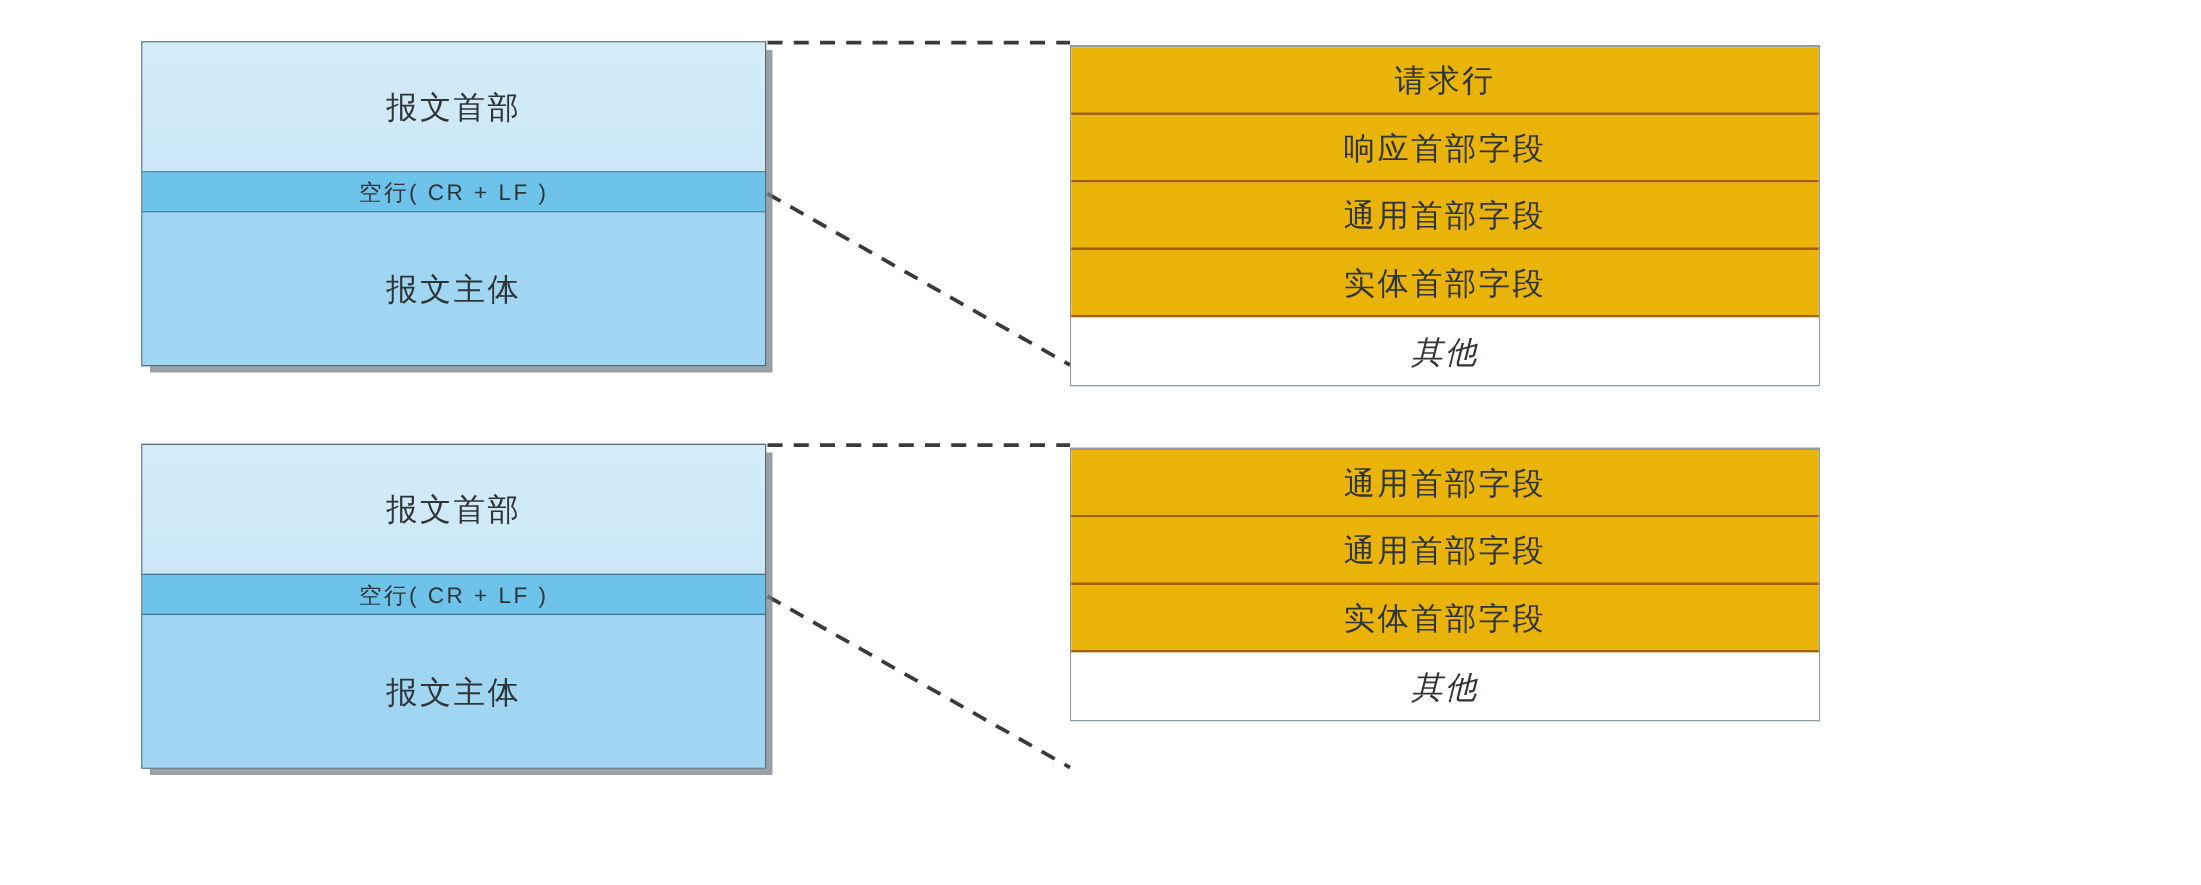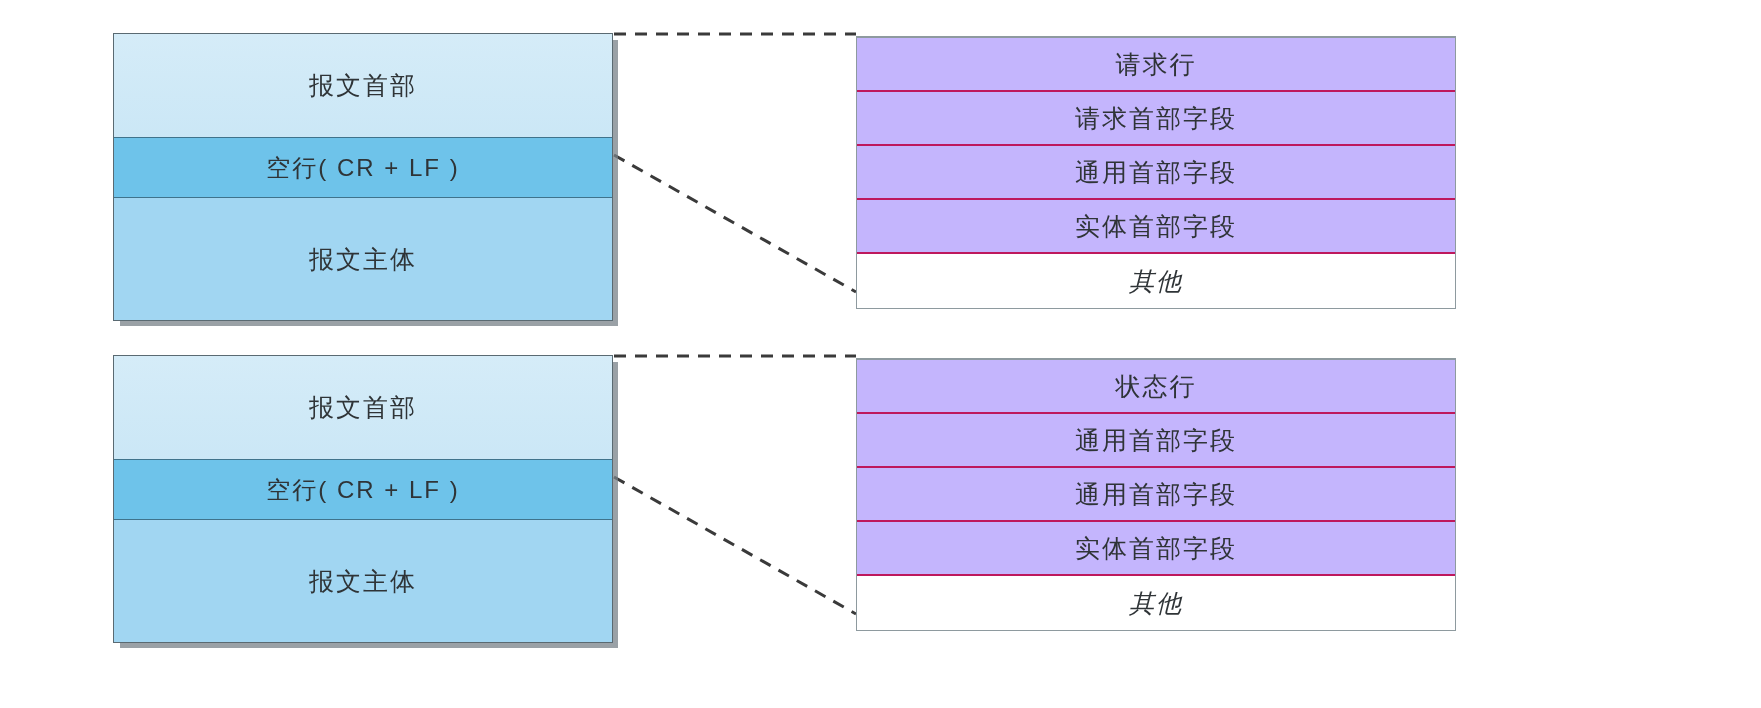--- a/index.html
+++ b/index.html
@@ -62,24 +62,24 @@
     letter-spacing: 2px;
     color: #2f3437;
     white-space: nowrap;
   }
   .seg-header {
     height: 104px;
     background: linear-gradient(180deg, #d5ecf8 0%, #cbe7f6 100%);
     border-bottom: 1.5px solid #3f738c;
   }
   .seg-blank {
-    height: 60px;
+    height: 32px;
     background: #6ec3ea;
     border-bottom: 1.5px solid #3f738c;
-    font-size: 24px;
+    font-size: 18px;
   }
   .seg-body {
     height: 122px;
     background: #a1d6f2;
   }
 
   
   .detail-table {
     position: absolute;
     left: 856px;
@@ -92,22 +92,22 @@
   }
   .detail-row {
     box-sizing: border-box;
     height: 54px;
     display: flex;
     align-items: center;
     justify-content: center;
     font-size: 25px;
     letter-spacing: 2px;
     color: #2f3437;
-    background: #c4b5fd;
-    border-bottom: 2px solid #be185d;
+    background: #eab308;
+    border-bottom: 2px solid #a16207;
     white-space: nowrap;
   }
   .detail-row.is-last {
     background: #ffffff;
     border-bottom: none;
     font-style: italic;
   }
 </style>
 </head>
 <body>
@@ -126,38 +126,37 @@
   <div class="group" id="group-request">
 
     <div class="msg-box">
       <div class="msg-seg seg-header">报文首部</div>
       <div class="msg-seg seg-blank">空行( CR + LF )</div>
       <div class="msg-seg seg-body">报文主体</div>
     </div>
 
     <div class="detail-table">
       <div class="detail-row">请求行</div>
-      <div class="detail-row">请求首部字段</div>
+      <div class="detail-row">响应首部字段</div>
       <div class="detail-row">通用首部字段</div>
       <div class="detail-row">实体首部字段</div>
       <div class="detail-row is-last">其他</div>
     </div>
 
   </div>
 
   <div class="group" id="group-response">
 
     <div class="msg-box">
       <div class="msg-seg seg-header">报文首部</div>
       <div class="msg-seg seg-blank">空行( CR + LF )</div>
       <div class="msg-seg seg-body">报文主体</div>
     </div>
 
     <div class="detail-table">
-      <div class="detail-row">状态行</div>
       <div class="detail-row">通用首部字段</div>
       <div class="detail-row">通用首部字段</div>
       <div class="detail-row">实体首部字段</div>
       <div class="detail-row is-last">其他</div>
     </div>
 
   </div>
 
 </div>
 

